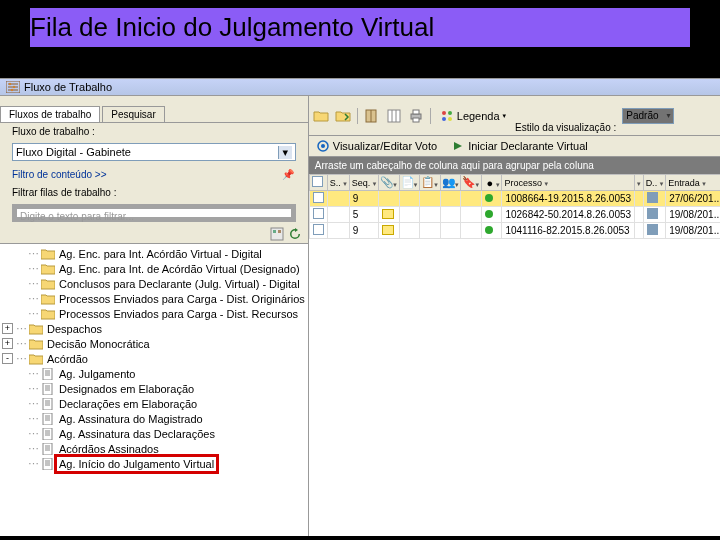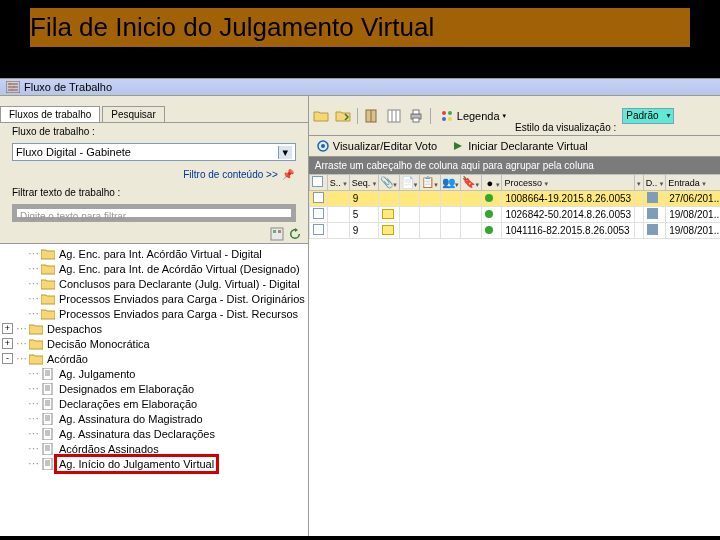--- a/index.html
+++ b/index.html
@@ -1,18 +1,18 @@
 <!DOCTYPE html>
 <html><head>
 <meta charset="utf-8">
 <style>
 * { box-sizing: border-box; margin: 0; padding: 0; font-family: Tahoma, Arial, sans-serif; font-size: 11px; }
 body { background: #000; width: 720px; height: 540px; overflow: hidden; }
 .slide-title { background: #000; color: #000; padding: 8px 30px; }
-.slide-title h1 { font-size: 26px; font-weight: normal; background: #a16207; padding: 4px 0; }
+.slide-title h1 { font-size: 26px; font-weight: normal; background: #8b5cf6; padding: 4px 0; }
 .app { background: #ece9d8; position: absolute; top: 78px; left: 0; width: 720px; height: 379px; border-top: 1px solid #999; }
 .titlebar { background: linear-gradient(#c6d3f7, #b6c6e7); padding: 2px 6px; font-size: 12px; display: flex; align-items: center; gap: 4px; border-bottom: 1px solid #999; }
 .titlebar .abacus { width: 14px; height: 12px; display: inline-block; }
 .layout { display: flex; height: 440px; }
 .left { width: 324px; border-right: 1px solid #999; background: #ece9d8; display: flex; flex-direction: column; }
 .right { flex: 1; background: #fff; display: flex; flex-direction: column; }
 .tabstrip { display: flex; border-bottom: 1px solid #999; background: #ece9d8; padding-top: 10px; }
 .tab { padding: 2px 8px; border: 1px solid #999; border-bottom: none; margin-right: 2px; background: #ece9d8; cursor: pointer; font-size: 10px; }
 .tab.active { background: #fff; }
 .field-row { display: flex; align-items: center; padding: 3px 12px; gap: 4px; }
@@ -44,21 +44,21 @@
 .grid th { background: #ece9d8; border: 1px solid #c0c0c0; padding: 1px 2px; font-weight: normal; font-size: 9px; text-align: left; white-space: nowrap; }
 .grid th .harr { font-size: 7px; color: #555; }
 .grid td { border: 1px solid #e0e0e0; padding: 1px 3px; font-size: 10px; white-space: nowrap; }
 .grid tr.sel td { background: #ffe97f; }
 .chk { width: 11px; height: 11px; border: 1px solid #7f9db9; display: inline-block; background: #fff; }
 .chk.on { background: #7f9db9; }
 .dot { width: 8px; height: 8px; border-radius: 50%; display: inline-block; }
 .dot.green { background: #2ea82e; }
 .note-icn { width: 12px; height: 10px; background: #ffe97f; display: inline-block; border: 1px solid #c9a800; }
 .hdr-icn { width: 12px; height: 12px; display: inline-flex; align-items: center; justify-content: center; }
-.small-select { border: 1px solid #7f9db9; background: #5eead4; padding: 0 14px 0 3px; font-size: 10px; height: 16px; display: inline-flex; align-items: center; position: relative; }
+.small-select { border: 1px solid #7f9db9; background: #737373; padding: 0 14px 0 3px; font-size: 10px; height: 16px; display: inline-flex; align-items: center; position: relative; }
 .small-select::after { content: "▾"; position: absolute; right: 2px; font-size: 8px; color: #333; }
 </style>
 </head>
 <body>
 
 <div class="slide-title">
   <h1>Fila de Inicio do Julgamento Virtual</h1>
 </div>
 
 <div class="app">
@@ -88,27 +88,27 @@
       <div class="field-row">
         <span class="field-label">Fluxo de trabalho :</span>
       </div>
       <div class="field-row">
         <div class="select">
           <span>Fluxo Digital - Gabinete</span>
           <span class="arrow">▾</span>
         </div>
       </div>
 
-      <div class="field-row" style="justify-content:flex-end;">
+      <div class="field-row" style="justify-content:space-between;">
         <span class="linkish">Filtro de conteúdo &gt;&gt;</span>
         <span class="mini-icon" style="color:#b03030;">📌</span>
       </div>
 
       <div class="field-row">
-        <span class="field-label">Filtrar texto de trabalho :</span>
+        <span class="field-label">Filtrar filas de trabalho :</span>
       </div>
       <div class="field-row">
         <div class="input">Digite o texto para filtrar...</div>
       </div>
 
       <div class="mini-icons">
         <span class="mini-icon">
           <svg viewBox="0 0 14 14">
               <rect x="1" y="1" width="12" height="12" fill="#e8e8e8" stroke="#888"></rect>
               <rect x="3" y="3" width="3" height="3" fill="#6a8"></rect>

